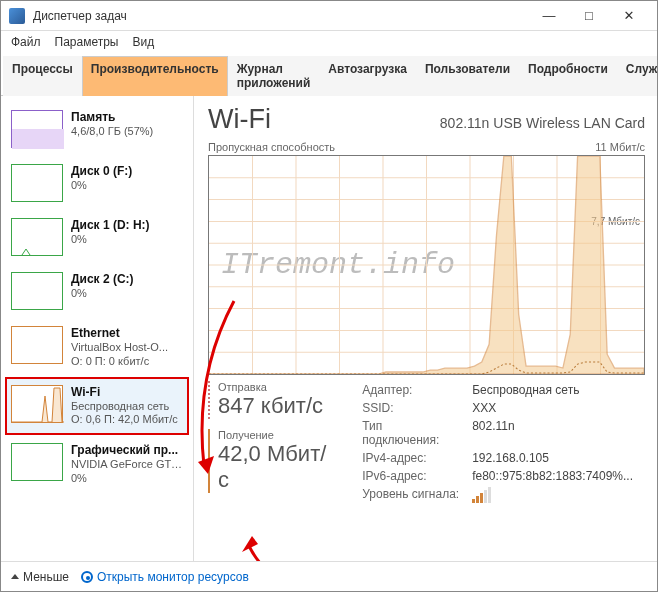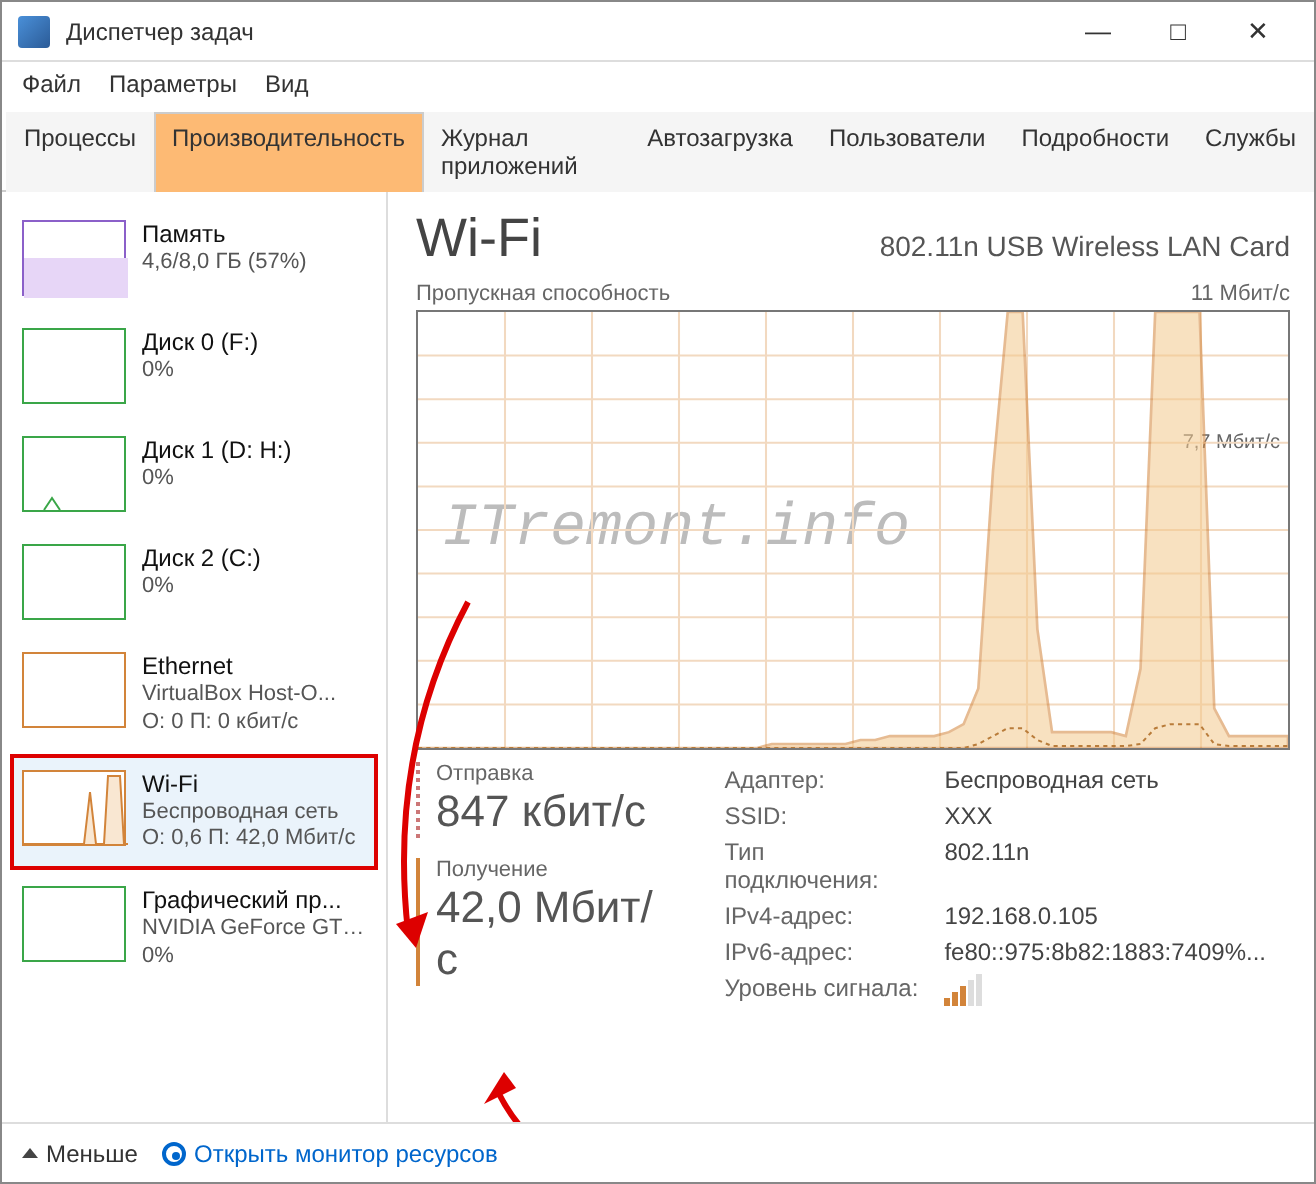--- a/index.html
+++ b/index.html
@@ -10,36 +10,36 @@
 .title-icon { width: 16px; height: 16px; background: linear-gradient(135deg,#4a90d9,#2b5b97); margin-right: 8px; border-radius: 2px; }
 .titlebar .title { font-size: 12px; color: #333; flex: 1; }
 .win-controls { display: flex; gap: 0; }
 .win-btn { width: 40px; height: 30px; display: flex; align-items: center; justify-content: center; cursor: pointer; font-size: 13px; color: #333; }
 
 
 .menubar { display: flex; gap: 14px; padding: 4px 10px 6px; font-size: 12px; color: #333; }
 .menubar span { cursor: pointer; }
 
 
-.tabs { display: flex; border-bottom: 1px solid #ccc; padding-left: 2px; }
+.tabs { display: flex; border-bottom: 1px solid #ccc; padding-left: 2px; font-weight: bold; }
 .tab { padding: 5px 8px 6px; font-size: 12px; color: #333; cursor: pointer; border: 1px solid transparent; border-bottom: none; position: relative; top: 1px; background: #fff; }
 .tab.active { border-color: #ccc; background:#fdba74; }
 .tab:not(.active) { background: #f5f5f5; }
 
 
 .content { display: flex; height: calc(100% - 30px - 26px - 30px - 30px); }
 .sidebar { width: 193px; border-right: 1px solid #ddd; overflow-y: auto; padding: 6px 4px; }
 .sb-item { display:flex; gap:8px; padding:6px 4px; cursor:pointer; border:2px solid transparent; align-items:flex-start; }
 .sb-item.selected { border:2px solid #d00; background:#eaf3fb; }
 .sb-thumb { width:52px; height:38px; border:1px solid; flex-shrink:0; position:relative; background:#fff; }
 .sb-thumb.purple { border-color:#8b60c9; }
 .sb-thumb.green { border-color:#3aa648; }
 .sb-thumb.orange { border-color:#d2843a; }
 .sb-info { font-size:11px; color:#333; line-height:1.25; overflow:hidden; }
-.sb-name { font-size:12px; color:#111; white-space:nowrap; overflow:hidden; text-overflow:ellipsis; }
+.sb-name { font-size:12px; color:#111; white-space:nowrap; overflow:hidden; text-overflow:ellipsis;font-weight:bold; }
 .sb-sub { font-size:11px; color:#555; white-space:nowrap; overflow:hidden; text-overflow:ellipsis; }
 
 .main { flex:1; padding:8px 12px 4px 14px; position:relative; overflow:hidden; }
 .main-header { display:flex; justify-content:space-between; align-items:baseline; font-size:13px; }
 .main-header h2 { font-size:27px; font-weight:400; color:#444; }
 .main-header .adapter { font-size:14px; color:#555;padding-left:40px; }
 .chart-label-row { display:flex; justify-content:space-between; font-size:11px; color:#666; margin-top:6px; }
 .chart { width:100%; height:220px; border:1px solid #777; position:relative; margin-top:2px; background:#fff; }
 .chart svg { position:absolute; inset:0; width:100%; height:100%; }
 .chart .grid line { stroke:#f2d9c0; stroke-width:1; }

